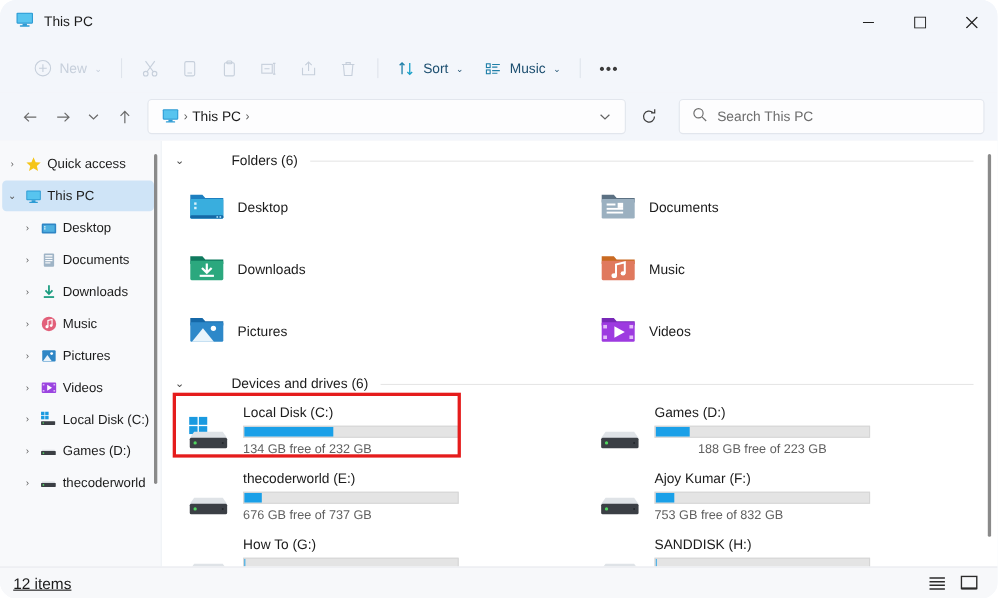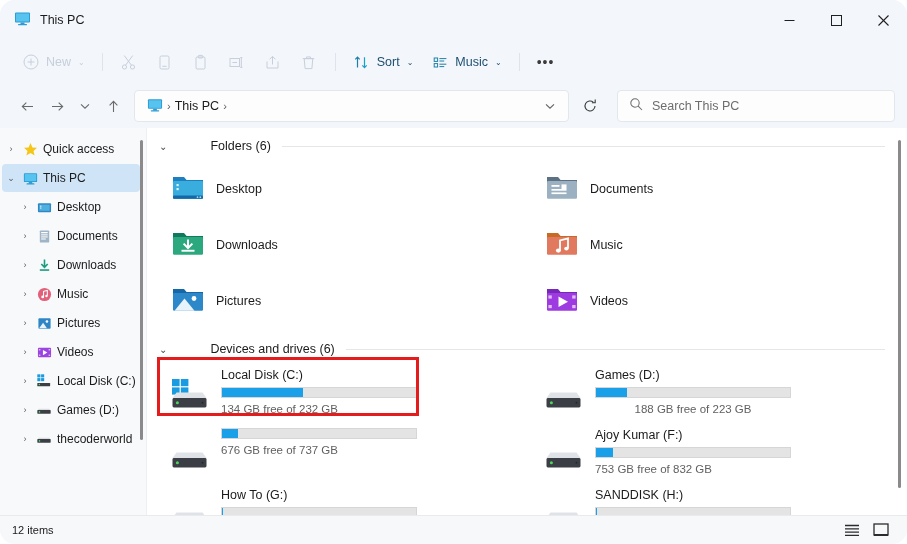--- a/index.html
+++ b/index.html
@@ -30,21 +30,21 @@
   .wc {
     width: 47px; height: 40px;
     display: flex; align-items: center; justify-content: center;
     color: #202020;
   }
 
   
   .toolbar {
     height: 44px;
     display: flex; align-items: center;
-    padding: 0 14px;
+    padding: 0 22px;
     gap: 2px;
     background: #f3f6fb;
   }
   .tb-btn {
     height: 30px;
     display: flex; align-items: center; gap: 6px;
     padding: 0 8px;
     border-radius: 4px;
     color: #c6cfdb;
     font-size: 12.5px;
@@ -190,21 +190,21 @@
 
   
   .statusbar {
     position: absolute; bottom: 0; left: 0;
     width: 907px; height: 29px;
     background: #f7f8fa;
     border-top: 1px solid #e8eaee;
     display: flex; align-items: center;
     padding: 0 12px;
   }
-  .status-text { font-size: 11px; color: #1b1b1b; }
+  .status-text { font-size: 14px; color: #1b1b1b; text-decoration: underline; }
   .status-right { margin-left: auto; display: flex; align-items: center; gap: 13px; padding-right: 6px; }
   .vmode { display: flex; align-items: center; justify-content: center; color: #2b2b2b; }
 </style>
 </head>
 <body>
 
 <div class="window">
 
   <div class="titlebar">
     <div class="title-left">
@@ -700,20 +700,21 @@
         <div class="drive-tile">
           <span class="drive-ico">
             <svg width="38" height="34" viewBox="0 0 38 34">
               <path d="M5.5 14.5 h26 l4 5.6 h-34 z" fill="#dfe3e7"></path>
               <rect x="1.5" y="20" width="34" height="9.5" rx="1.4" fill="#3b3f45"></rect>
               <circle cx="6.4" cy="24.7" r="1.5" fill="#4fd65f"></circle>
               <circle cx="31.5" cy="24.7" r="0.9" fill="#22262b"></circle>
             </svg>
           </span>
           <span class="drive-info">
+            <span class="drive-name" style="display:block;">thecoderworld (E:)</span>
             <span class="drive-bar" style="display:block;">
               <span class="drive-fill" style="display:block; width:8%;"></span>
             </span>
             <span class="drive-sub" style="display:block;">676 GB free of 737 GB</span>
           </span>
         </div>
 
         <div class="drive-tile">
           <span class="drive-ico">
             <svg width="38" height="34" viewBox="0 0 38 34">

